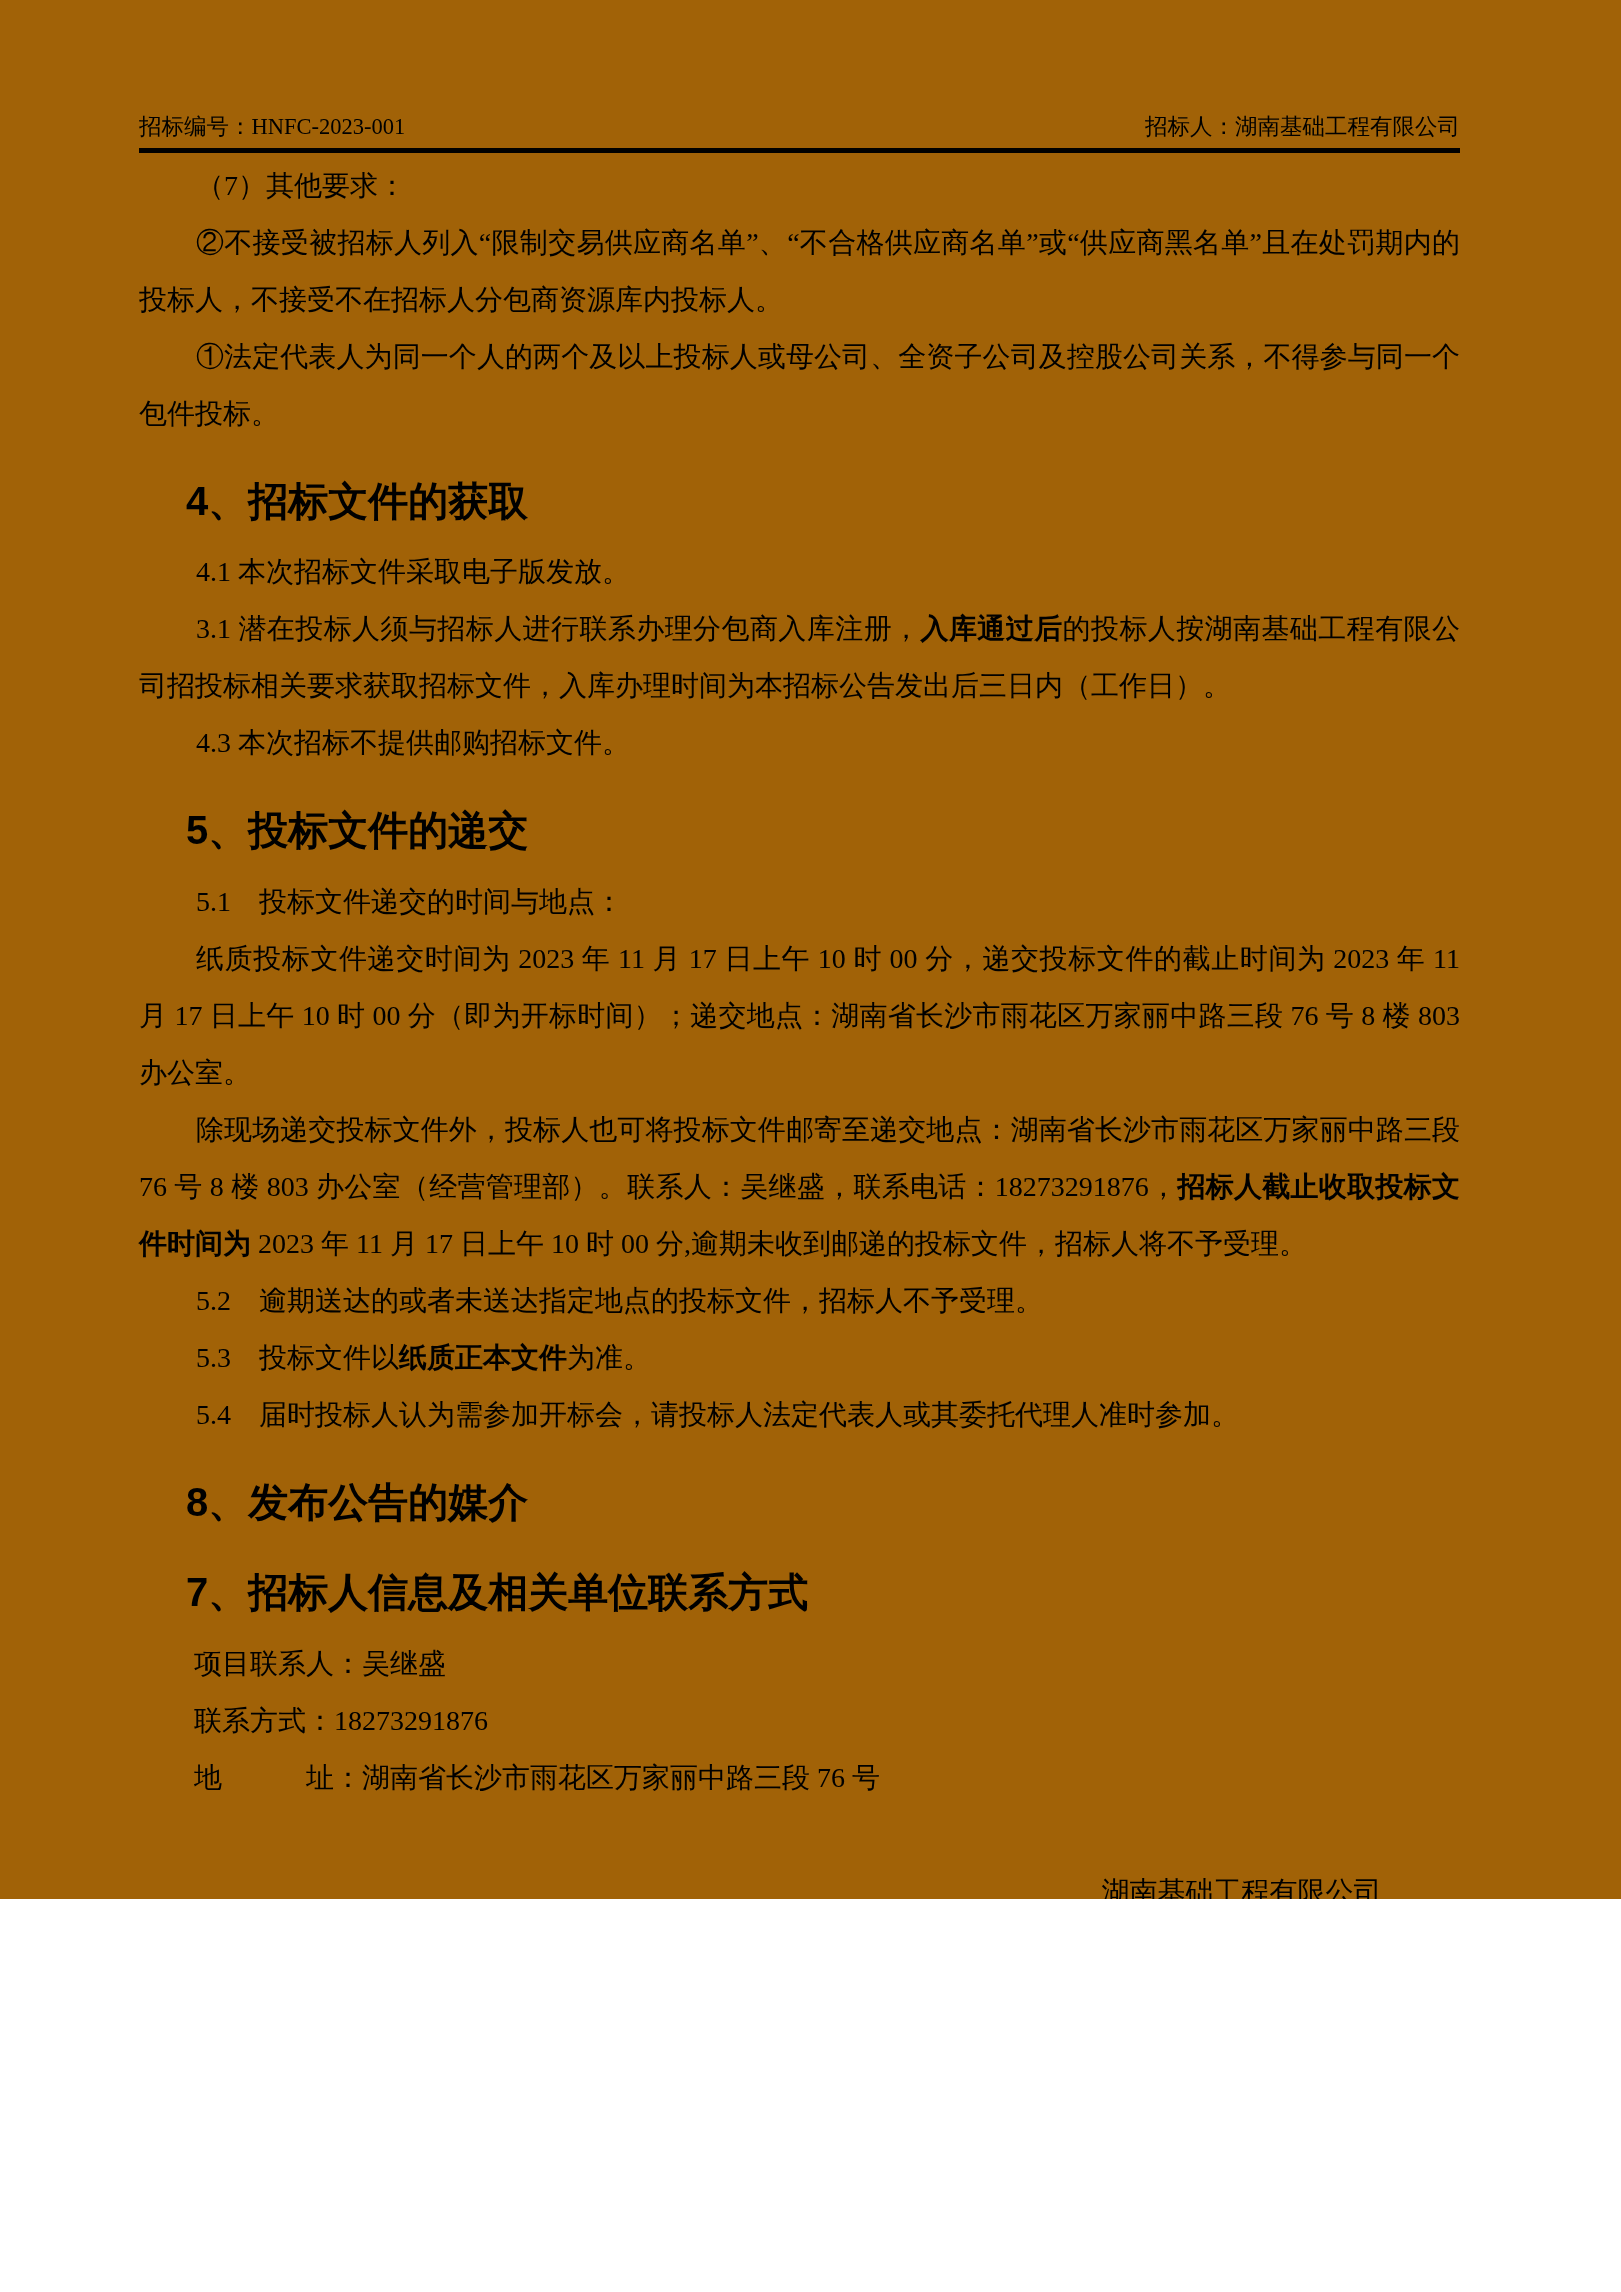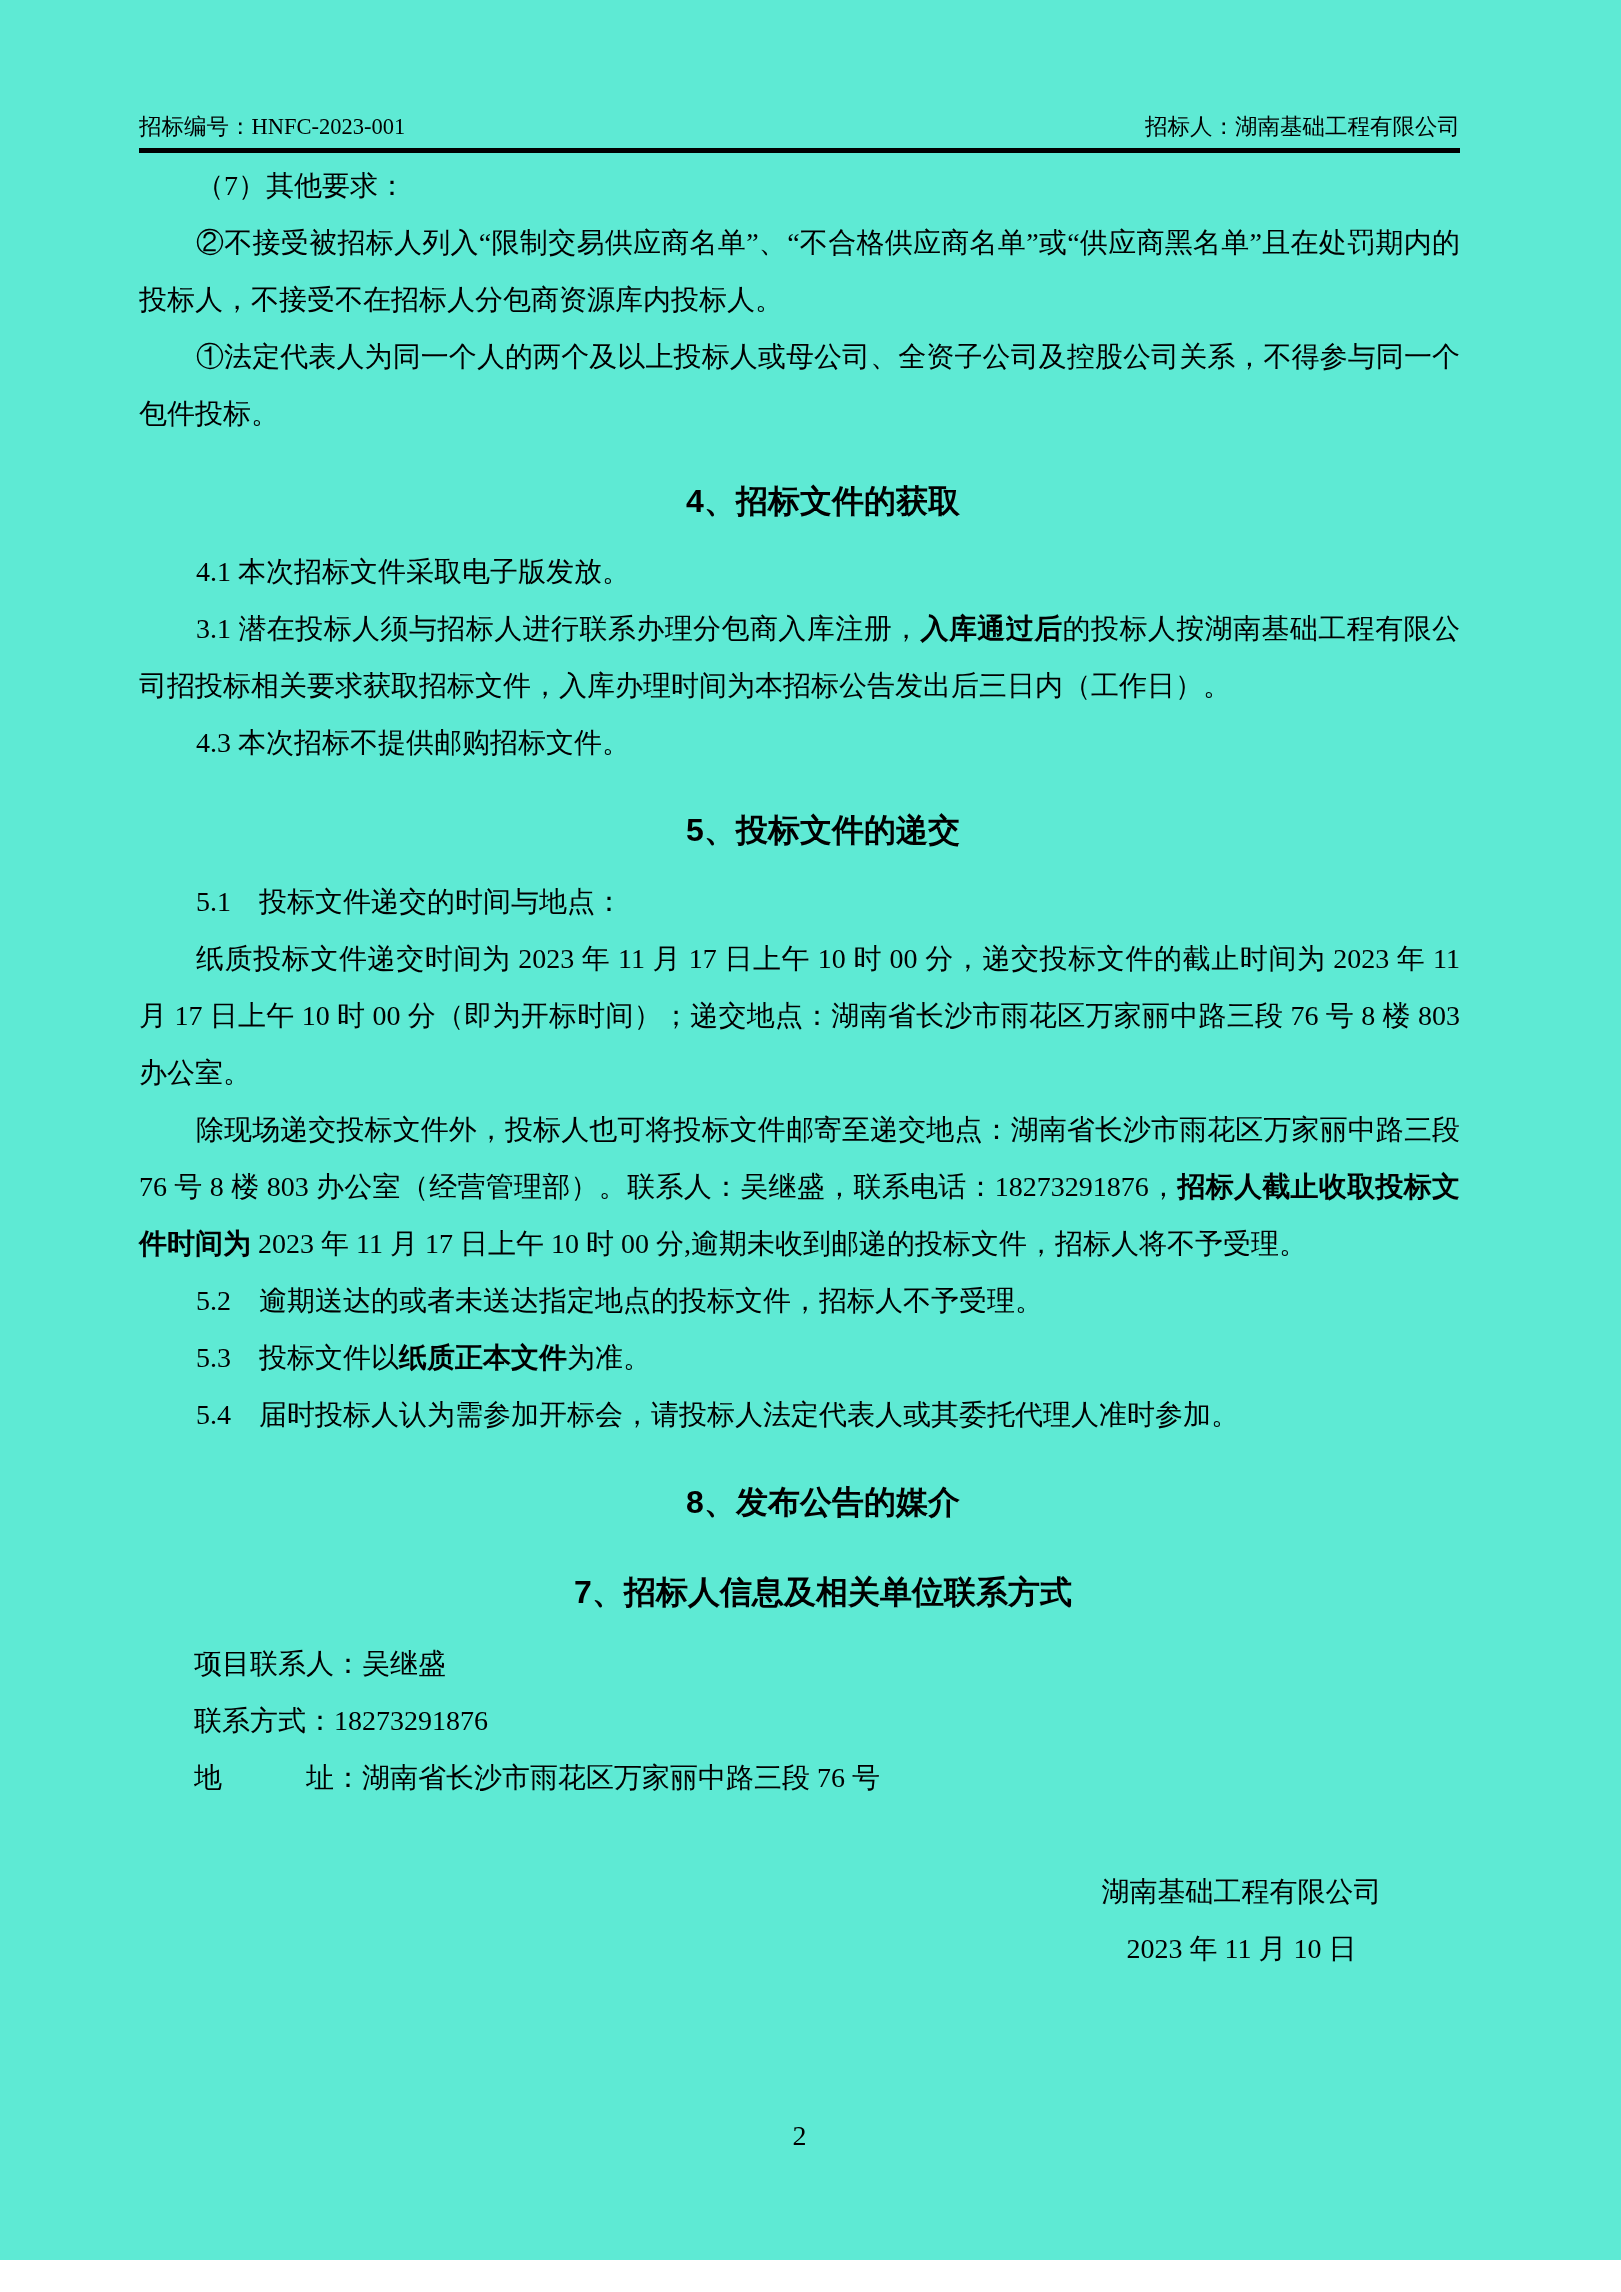--- a/index.html
+++ b/index.html
@@ -3,22 +3,22 @@
 <meta charset="utf-8">
 <style>
   html, body {
     margin: 0;
     padding: 0;
     background: #ffffff;
   }
   .page {
     position: relative;
     width: 1621px;
-    height: 2260px;
-    background: #5eead4;
+    height: 1899px;
+    background: #a16207;
     color: #000000;
     font-family: "Liberation Serif", "DejaVu Serif", serif;
     overflow: hidden;
   }
   .content {
     position: absolute;
     left: 139px;
     top: 0;
     width: 1321px;
   }
@@ -38,27 +38,27 @@
   }
   .doc-body {
     margin-top: 3.9px;
     font-size: 28px;
     line-height: 57px;
     text-align: justify;
   }
   .doc-body p { margin: 0; }
   .indent { text-indent: 57px; }
   h2 {
-    font-size: 32px;
+    font-size: 40px;
     line-height: 61px;
     font-weight: bold;
     font-family: "Liberation Sans", "DejaVu Sans", sans-serif;
     margin: 29px 0 11.8px 0;
     padding-left: 47px;
-    text-align: center;
+    text-align: left;
   }
   .hei { font-weight: bold; }
   .contact { padding-left: 55px; }
   .signature {
     width: 431px;
     margin-left: 887px;
     margin-top: 57px;
     text-align: center;
   }
   .signature p { margin: 0; }

